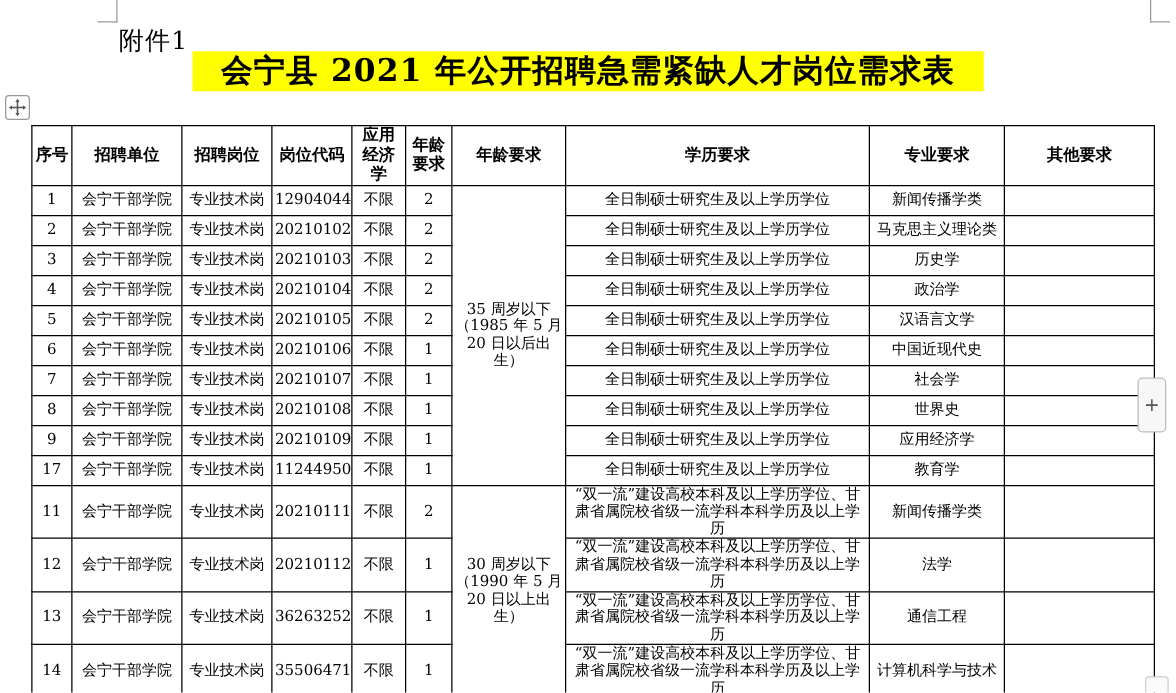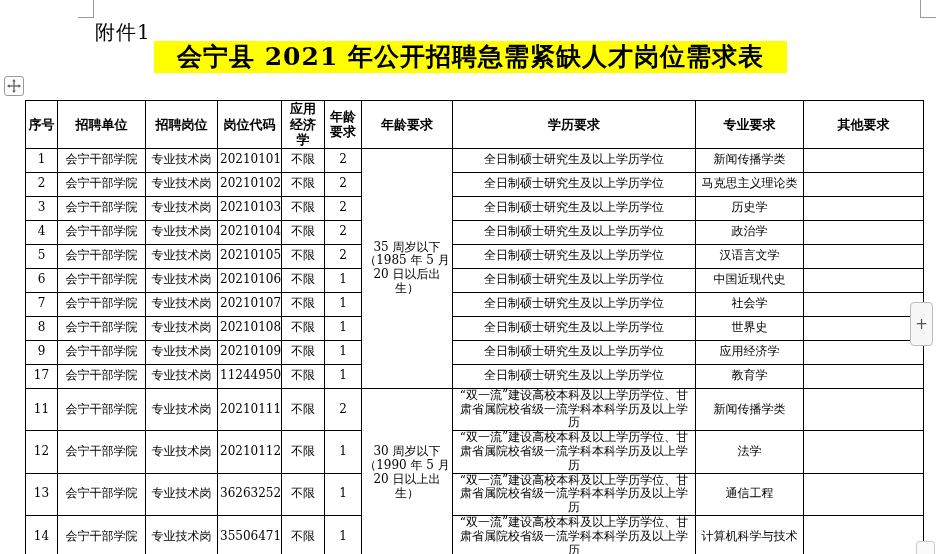--- a/index.html
+++ b/index.html
@@ -125,21 +125,21 @@
       <th>学历要求</th>
       <th>专业要求</th>
       <th>其他要求</th>
     </tr>
   </thead>
   <tbody>
     <tr class="std">
       <td class="seq">1</td>
       <td>会宁干部学院</td>
       <td>专业技术岗</td>
-      <td>20210101</td>
+      <td>12904044</td>
       <td>不限</td>
       <td>2</td>
       <td class="age" rowspan="10">35 周岁以下 （1985 年 5 月 20 日以后出生）</td>
       <td class="edu">全日制硕士研究生及以上学历学位</td>
       <td>新闻传播学类</td>
       <td></td>
     </tr>
     <tr class="std">
       <td class="seq">2</td>
       <td>会宁干部学院</td>

